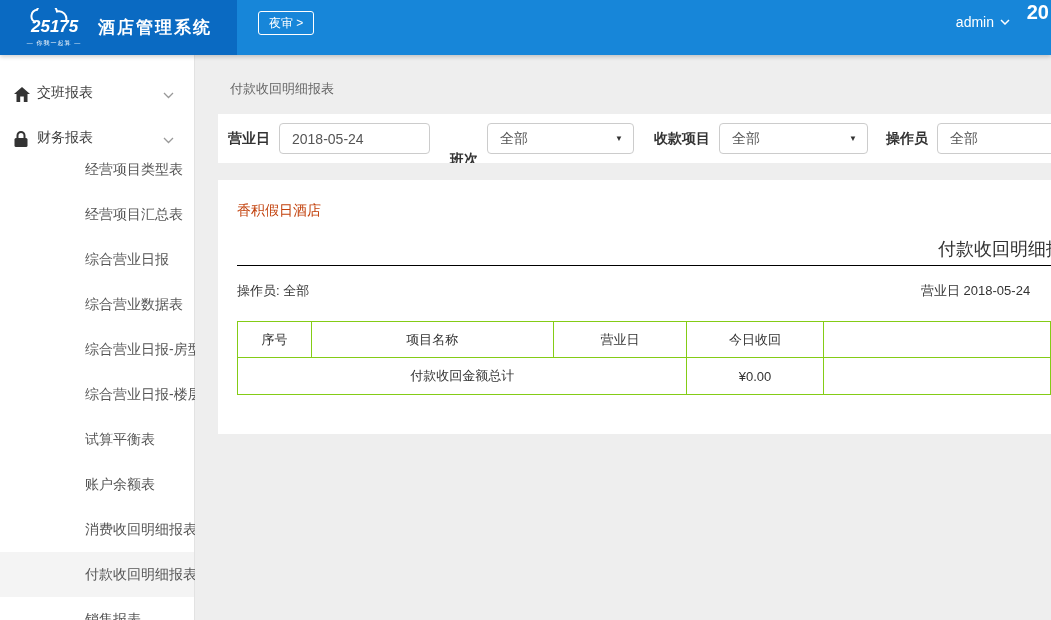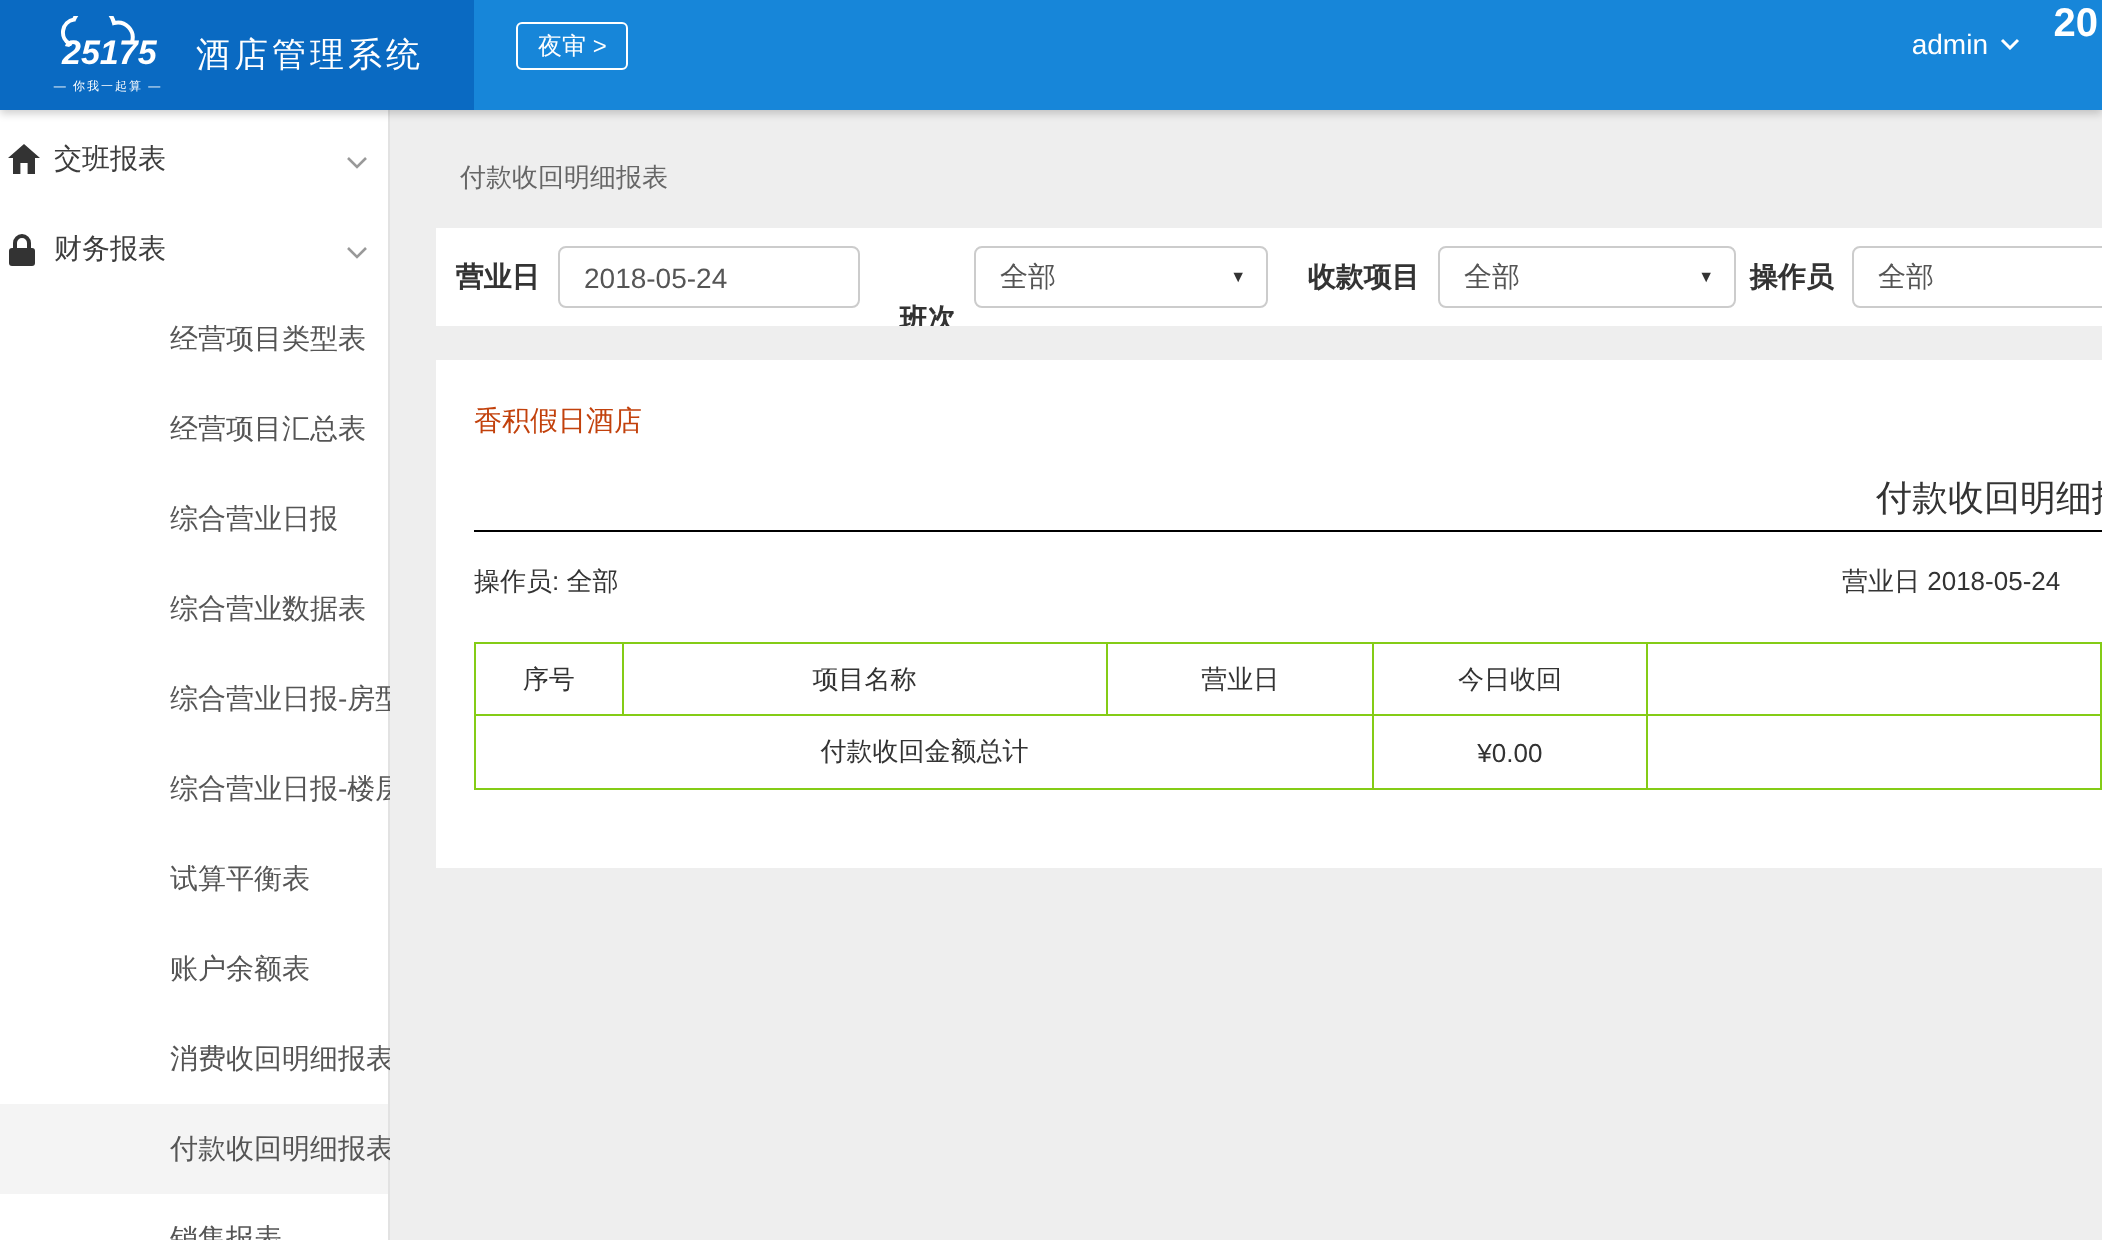--- a/index.html
+++ b/index.html
@@ -6,31 +6,31 @@
   html,body { width:1051px; height:620px; overflow:hidden;
     font-family:"Liberation Sans","DejaVu Sans",sans-serif; background:#eeeeee; }
 
   
   .header { position:relative; height:55px; background:#1786d9; display:flex; align-items:stretch;
     box-shadow:0 2px 4px rgba(0,0,0,.18); z-index:5; }
   .header-brand { width:237px; background:#0a6ac2; display:flex; align-items:center; padding-left:22px; }
   .logo { display:flex; flex-direction:column; align-items:center; margin-right:12px; }
   .logo svg { display:block; }
   .logo-sub { color:#fff; font-size:6px; letter-spacing:1px; margin-top:1px; white-space:nowrap; }
-  .app-title { color:#fff; font-size:17px; font-weight:normal; letter-spacing:2px; }
+  .app-title { color:#fff; font-size:17px; font-weight:bold; letter-spacing:2px; }
   .night-audit { margin:11px 0 0 21px; height:24px; padding:0 10px; background:transparent;
     border:1px solid #fff; border-radius:3px; color:#fff; font-size:12px; cursor:pointer; white-space:nowrap; }
   .header-right { position:absolute; right:41px; top:14px; color:#fff; font-size:14px;
     display:flex; align-items:center; gap:6px; cursor:pointer; }
   .corner-text { position:absolute; right:2px; top:1px; color:#fff; font-size:20px; font-weight:bold; }
 
   
   .shell { display:flex; height:565px; }
   .sidebar { width:195px; background:#fff; border-right:1px solid #e2e2e2; padding-top:2px; flex:none; }
-  .side-item { height:45px; display:flex; align-items:center; padding:0 4px; color:#3d3d3d;
+  .side-item { height:45px; display:flex; align-items:flex-end; padding:0 14px; color:#3d3d3d;
     font-size:14px; cursor:pointer; }
   .side-item .ic { width:18px; height:16px; margin-right:5px; display:flex; align-items:center; }
   .side-item .grow { flex:1; }
   .side-item .chev { color:#9a9a9a; margin-right:6px; }
   .side-sub { height:45px; display:flex; align-items:center; padding-left:85px; color:#555;
     font-size:14px; cursor:pointer; white-space:nowrap; }
   .side-sub.active { background:#f4f4f4; }
 
   .main { flex:1; position:relative; background:#eeeeee; min-width:0; }
 
@@ -138,21 +138,21 @@
       <span class="f-label" style="margin-left:20px;margin-top:43px;">班次</span>
       <div class="f-field" style="width:147px; margin-left:9px;">
         <span>全部</span>
         <span class="sel-arrow">▼</span>
       </div>
       <span class="f-label" style="margin-left:20px;">收款项目</span>
       <div class="f-field" style="width:149px; margin-left:9px;">
         <span>全部</span>
         <span class="sel-arrow">▼</span>
       </div>
-      <span class="f-label" style="margin-left:7px;">操作员</span>
+      <span class="f-label" style="margin-left:18px;">操作员</span>
       <div class="f-field" style="width:150px; margin-left:9px;">
         <span>全部</span>
 
       </div>
     </div>
 
     <div class="card">
       <div class="hotel-name">香积假日酒店</div>
       <div class="report-title">付款收回明细报表</div>
       <div class="card-hr"></div>

